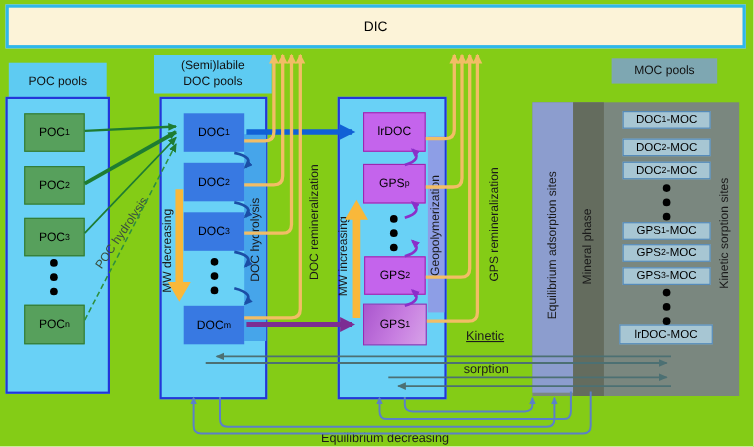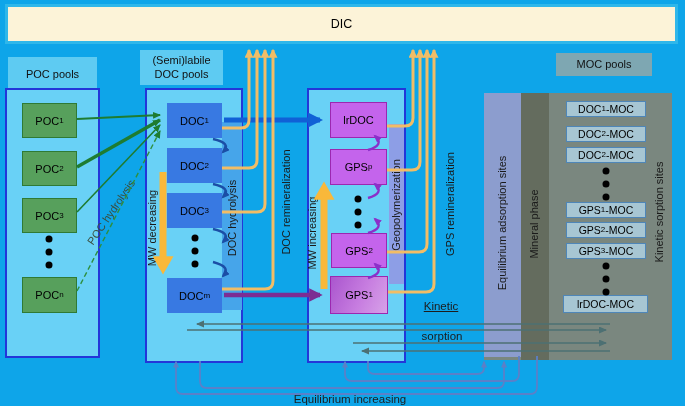--- a/index.html
+++ b/index.html
@@ -1,16 +1,16 @@
 <!DOCTYPE html>
 <html><head>
 <meta charset="utf-8">
 <style>
   html,body{margin:0;padding:0;background:#fff;font-family:"Liberation Sans","DejaVu Sans",sans-serif;}
-  #stage{position:relative;width:685px;height:406px;background:#0ea5e9;overflow:hidden;}
+  #stage{position:relative;width:685px;height:406px;background:#84cc16;overflow:hidden;}
   .box{position:absolute;box-sizing:border-box;display:flex;align-items:center;justify-content:center;color:#000;}
   .dic{background:#fcf3d8;border:3px solid #2fb7ea;font-size:12.5px;}
   .header{background:#5ecbf2;font-size:11px;text-align:center;white-space:pre-line;line-height:1.25;color:#111;}
   .header.moc{background:#7ea7b2;}
   .column{background:#69d1f6;border:2px solid #2336d9;}
   .strip{position:absolute;}
   .strip-doc{background:#46a5ea;}
   .strip-gps{background:#8d9ee6;}
   .pool{font-size:11px;}
   .pool sub{font-size:8px;line-height:1;}
@@ -32,21 +32,21 @@
 </head>
 <body>
 
 <div id="stage">
 
   <div class="box dic" style="left:5px;top:4px;width:673px;height:40px;">
     <span>DIC</span>
   </div>
 
   <div class="box header" style="left:8px;top:57px;width:89px;height:36px;">POC pools</div>
-  <div class="box header" style="left:140px;top:50px;width:83px;height:35px;">(Semi)labile
+  <div class="box header" style="left:140px;top:50px;width:107px;height:35px;">(Semi)labile
 DOC pools</div>
   <div class="box header moc" style="left:556px;top:53px;width:96px;height:23px;">MOC pools</div>
 
   <div class="box column" style="left:5px;top:88px;width:95px;height:270px;"></div>
   <div class="box column" style="left:145px;top:88px;width:98px;height:275px;"></div>
   <div class="box column" style="left:307px;top:88px;width:99px;height:275px;"></div>
 
   <div class="strip strip-doc" style="left:222px;top:122px;width:20px;height:188px;"></div>
   <div class="strip strip-gps" style="left:389px;top:124px;width:15px;height:160px;"></div>
 
@@ -173,21 +173,21 @@
   <div class="vlabel" style="left:286px;top:202px;">DOC remineralization</div>
   <div class="vlabel" style="left:312px;top:233px;">MW increasing</div>
   <div class="vlabel" style="left:396px;top:205px;">Geopolymerization</div>
   <div class="vlabel" style="left:450px;top:204px;">GPS remineralization</div>
   <div class="vlabel" style="left:502px;top:223px;">Equilibrium adsorption sites</div>
   <div class="vlabel" style="left:534px;top:224px;">Mineral phase</div>
   <div class="vlabel" style="left:659px;top:212px;">Kinetic sorption sites</div>
 
   <div class="blabel" style="left:441px;top:306px;text-decoration:underline;">Kinetic</div>
   <div class="blabel" style="left:442px;top:336px;">sorption</div>
-  <div class="blabel" style="left:350px;top:399px;">Equilibrium increasing</div>
+  <div class="blabel" style="left:350px;top:399px;">Equilibrium decreasing</div>
 
   <svg class="overlay" width="685" height="406" viewBox="0 0 685 406">
     <defs>
       <marker id="m-yellow" markerWidth="3.5" markerHeight="3.5" refX="2.6" refY="1.5" orient="auto">
           <path d="M0,0 L3,1.5 L0,3 Z" fill="#f2bd66"></path>
         </marker>
       <marker id="m-mw" markerWidth="3" markerHeight="3" refX="1.4" refY="1.5" orient="auto">
           <path d="M0,0 L2.6,1.5 L0,3 Z" fill="#f9b83a"></path>
         </marker>
       <marker id="m-blue" markerWidth="3.2" markerHeight="3" refX="2.4" refY="1.5" orient="auto">

